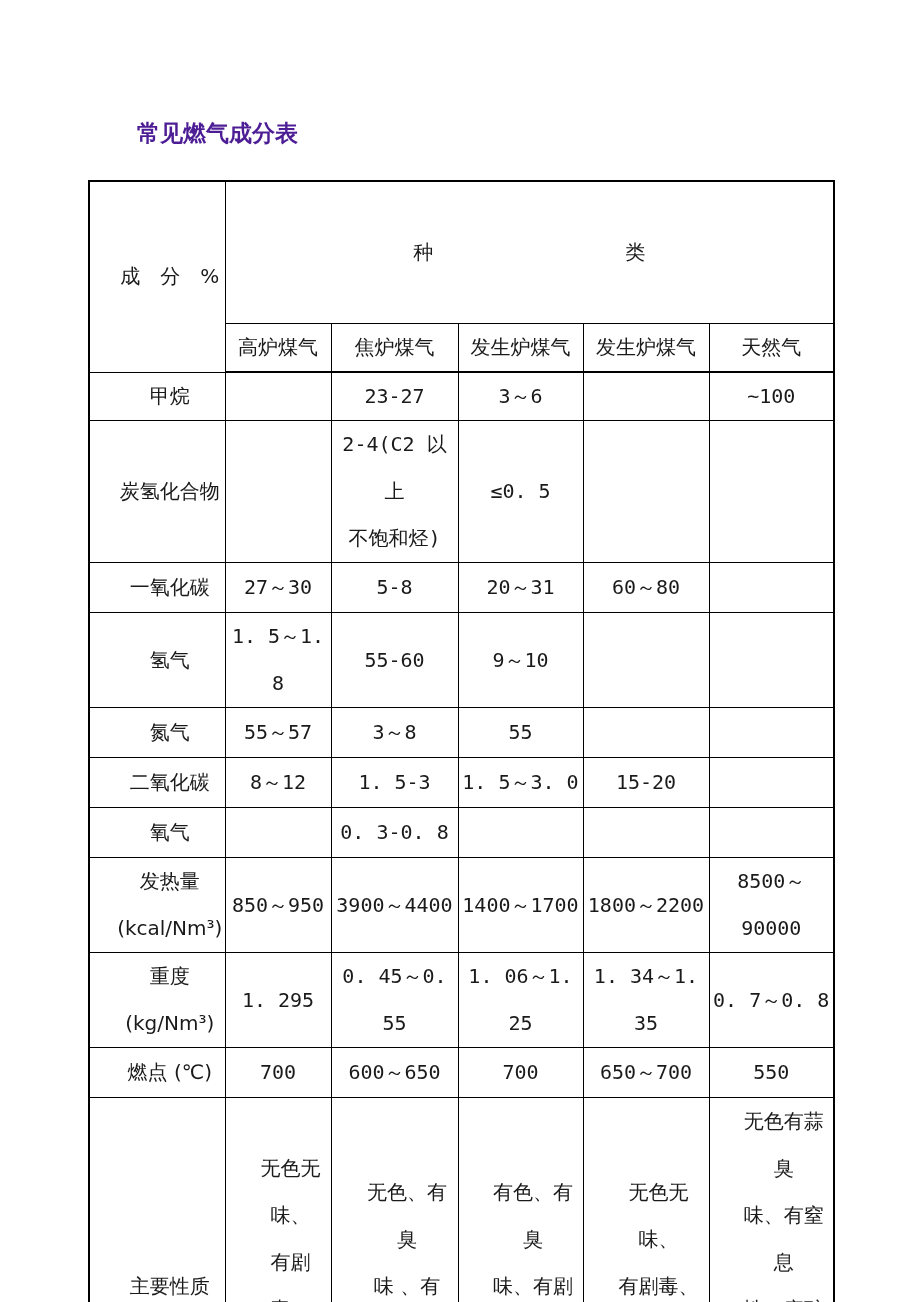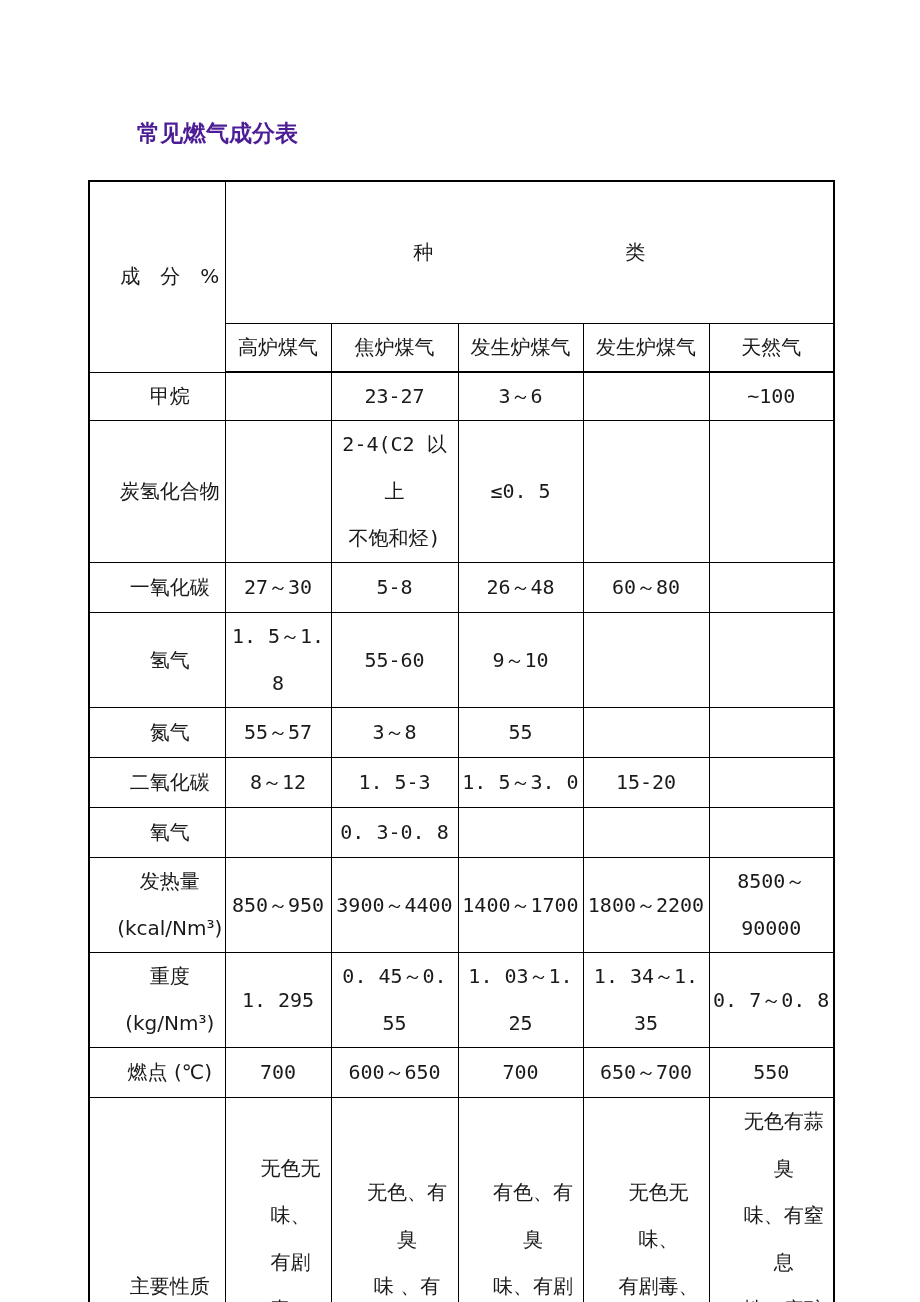--- a/index.html
+++ b/index.html
@@ -113,21 +113,21 @@
 不饱和烃)</td>
       <td class="val">≤0. 5</td>
       <td class="val"></td>
       <td class="val"></td>
     </tr>
 
     <tr style="height:50px">
       <td class="lbl">一氧化碳</td>
       <td class="val">27～30</td>
       <td class="val">5-8</td>
-      <td class="val">26～48</td>
+      <td class="val">20～31</td>
       <td class="val">60～80</td>
       <td class="val"></td>
     </tr>
 
     <tr style="height:50px">
       <td class="lbl">氢气</td>
       <td class="val">1. 5～1. 8</td>
       <td class="val">55-60</td>
       <td class="val">9～10</td>
       <td class="val"></td>
@@ -169,21 +169,21 @@
       <td class="val">1400～1700</td>
       <td class="val">1800～2200</td>
       <td class="val">8500～90000</td>
     </tr>
 
     <tr style="height:93px">
       <td class="lbl">重度
 (kg/Nm³)</td>
       <td class="val">1. 295</td>
       <td class="val">0. 45～0. 55</td>
-      <td class="val">1. 03～1. 25</td>
+      <td class="val">1. 06～1. 25</td>
       <td class="val">1. 34～1. 35</td>
       <td class="val">0. 7～0. 8</td>
     </tr>
 
     <tr style="height:50px">
       <td class="lbl">燃点 (℃)</td>
       <td class="val">700</td>
       <td class="val">600～650</td>
       <td class="val">700</td>
       <td class="val">650～700</td>

